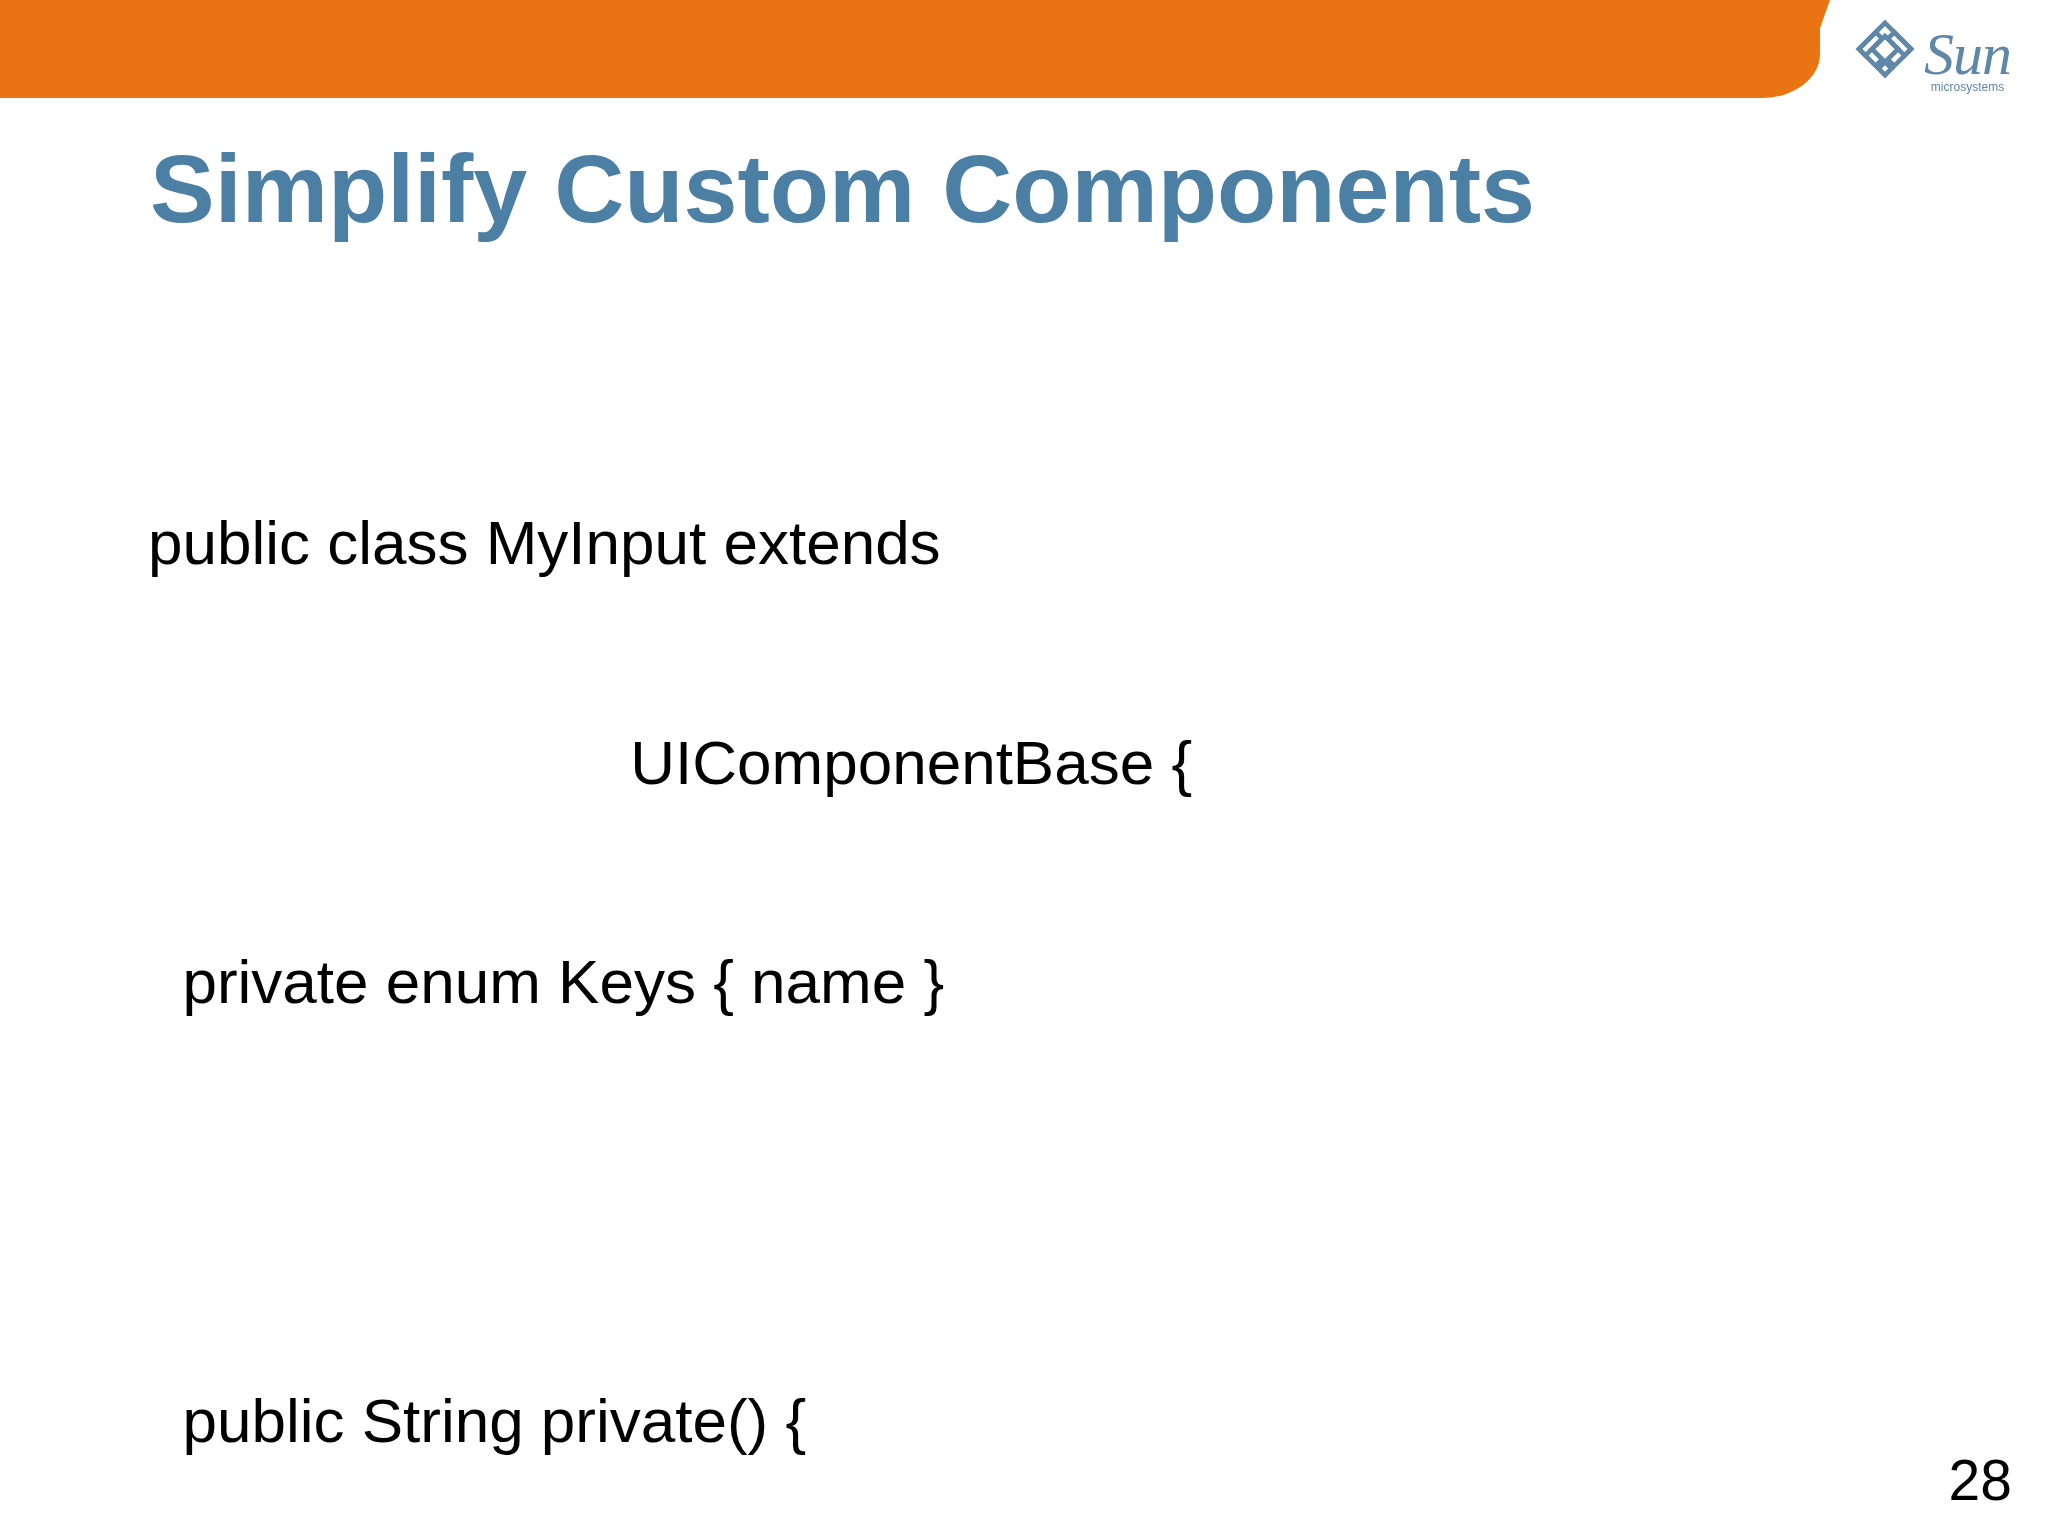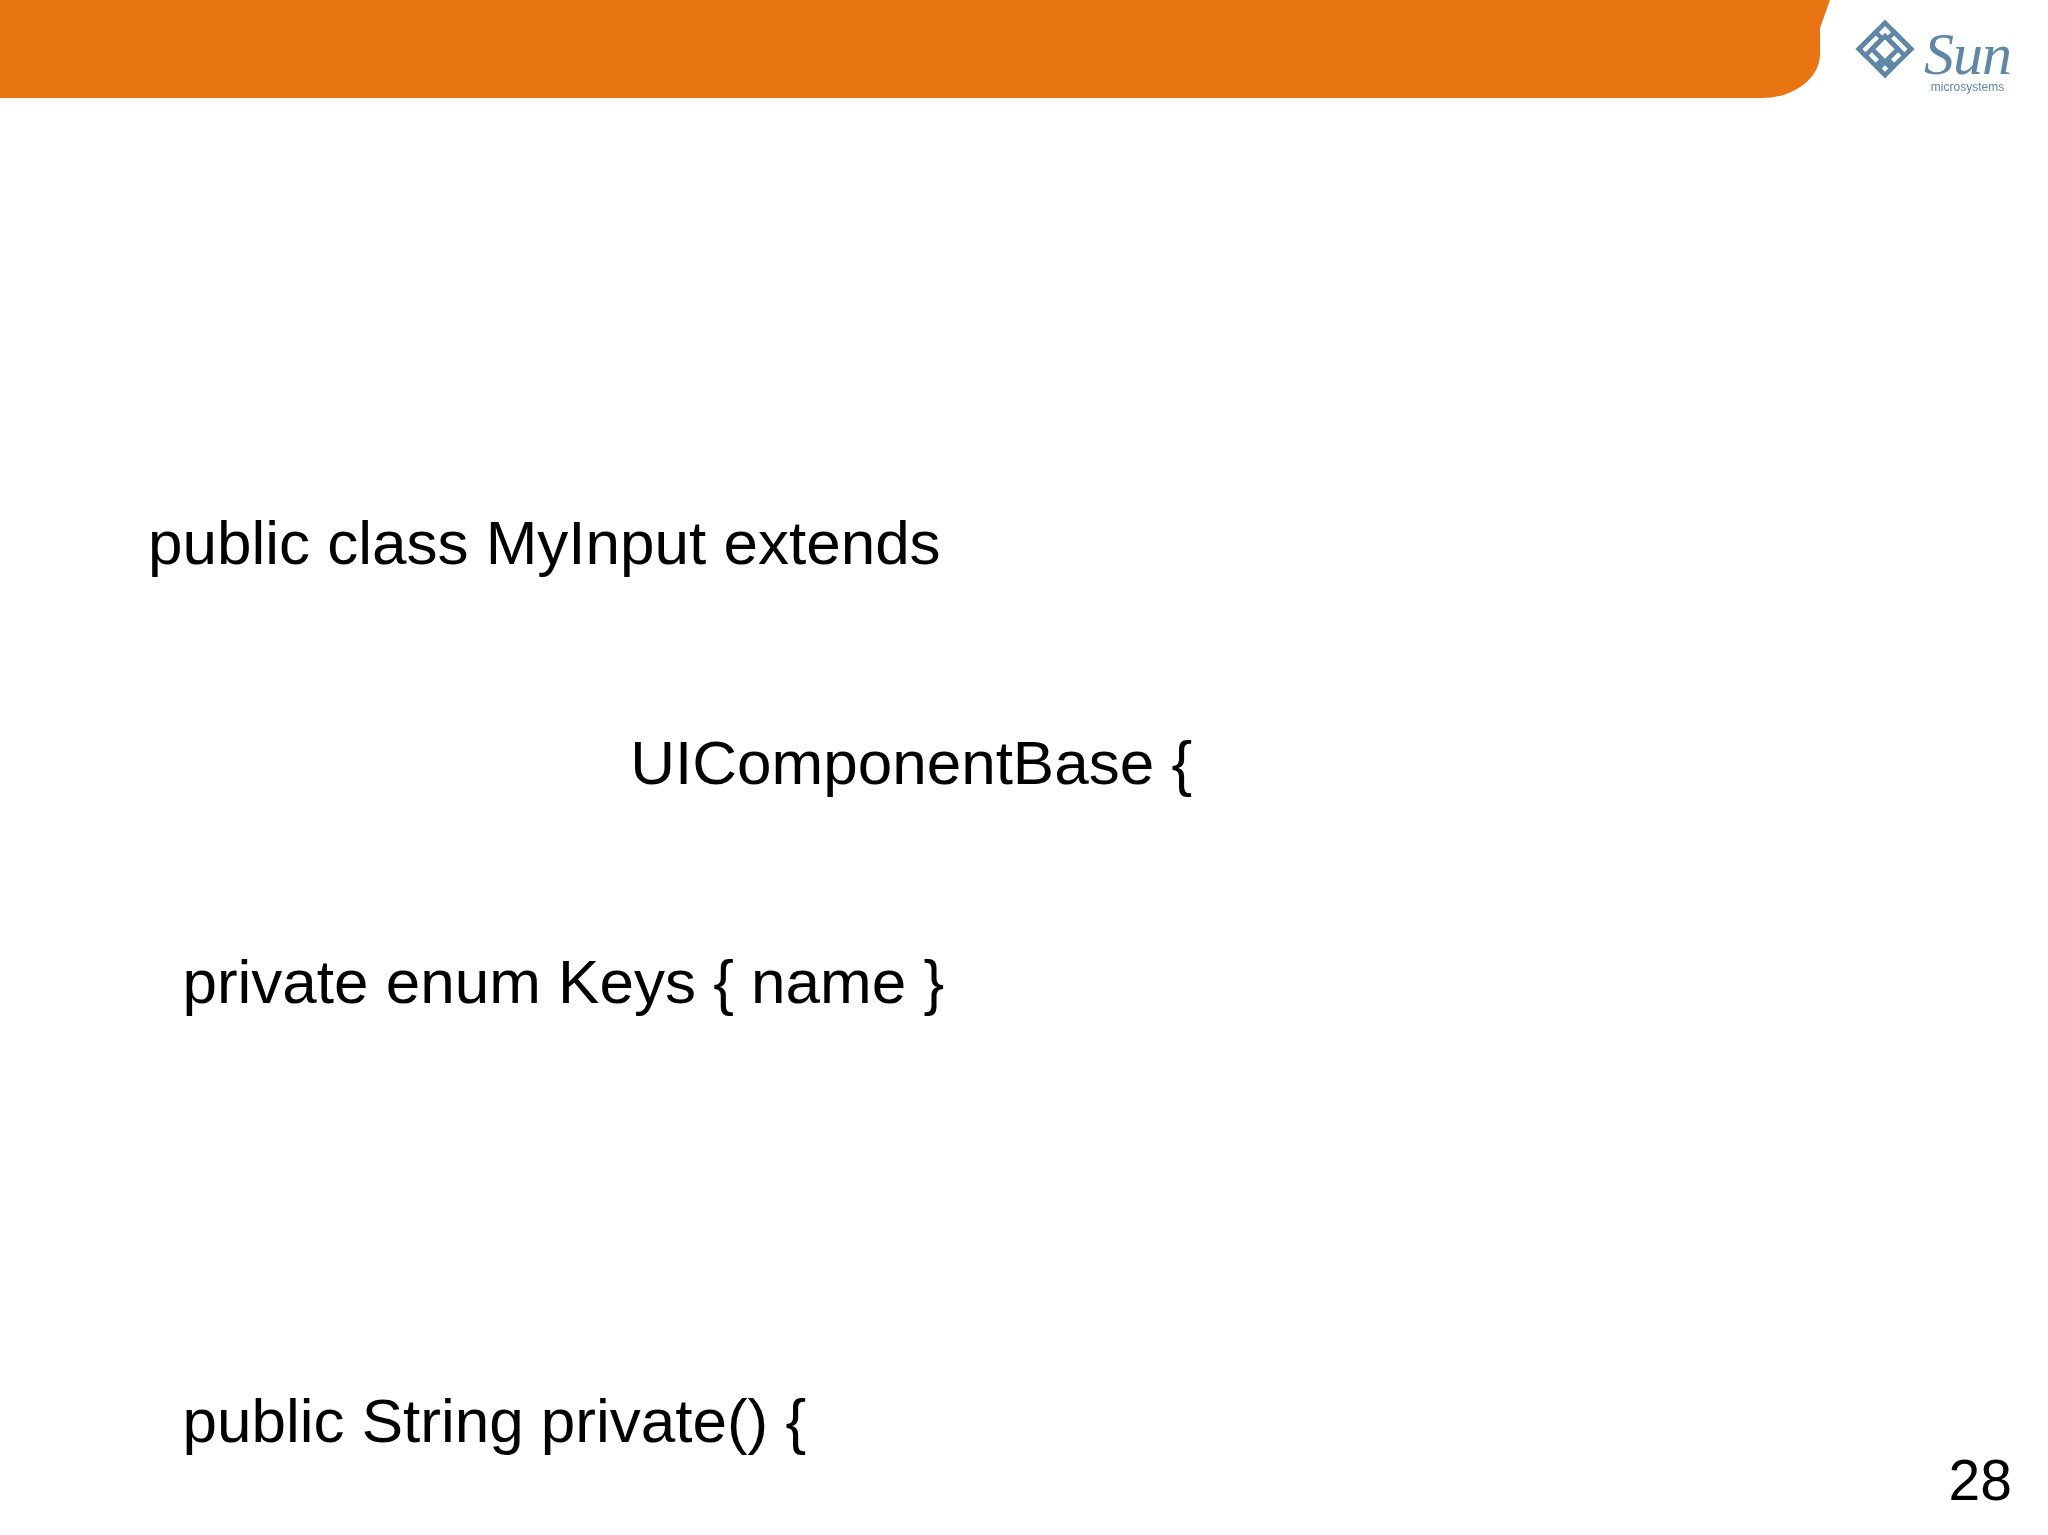--- a/index.html
+++ b/index.html
@@ -144,20 +144,21 @@
           <path d="M64 64 H78 V78 H64 Z"></path>
         </g>
       </svg>
     </div>
     <div class="logo-word">
       <span class="logo-sun">Sun</span>
       <span class="logo-micro">microsystems</span>
     </div>
   </div>
 
+  <div class="title">Simplify Custom Components</div>
 
   <div class="code-body">
     <span class="code-line">public class MyInput extends</span>
     <span class="code-line">                            UIComponentBase {</span>
     <span class="code-line">  private enum Keys { name }</span>
     <span class="code-line blank"></span>
     <span class="code-line">  public String private() {</span>
     
     
     

